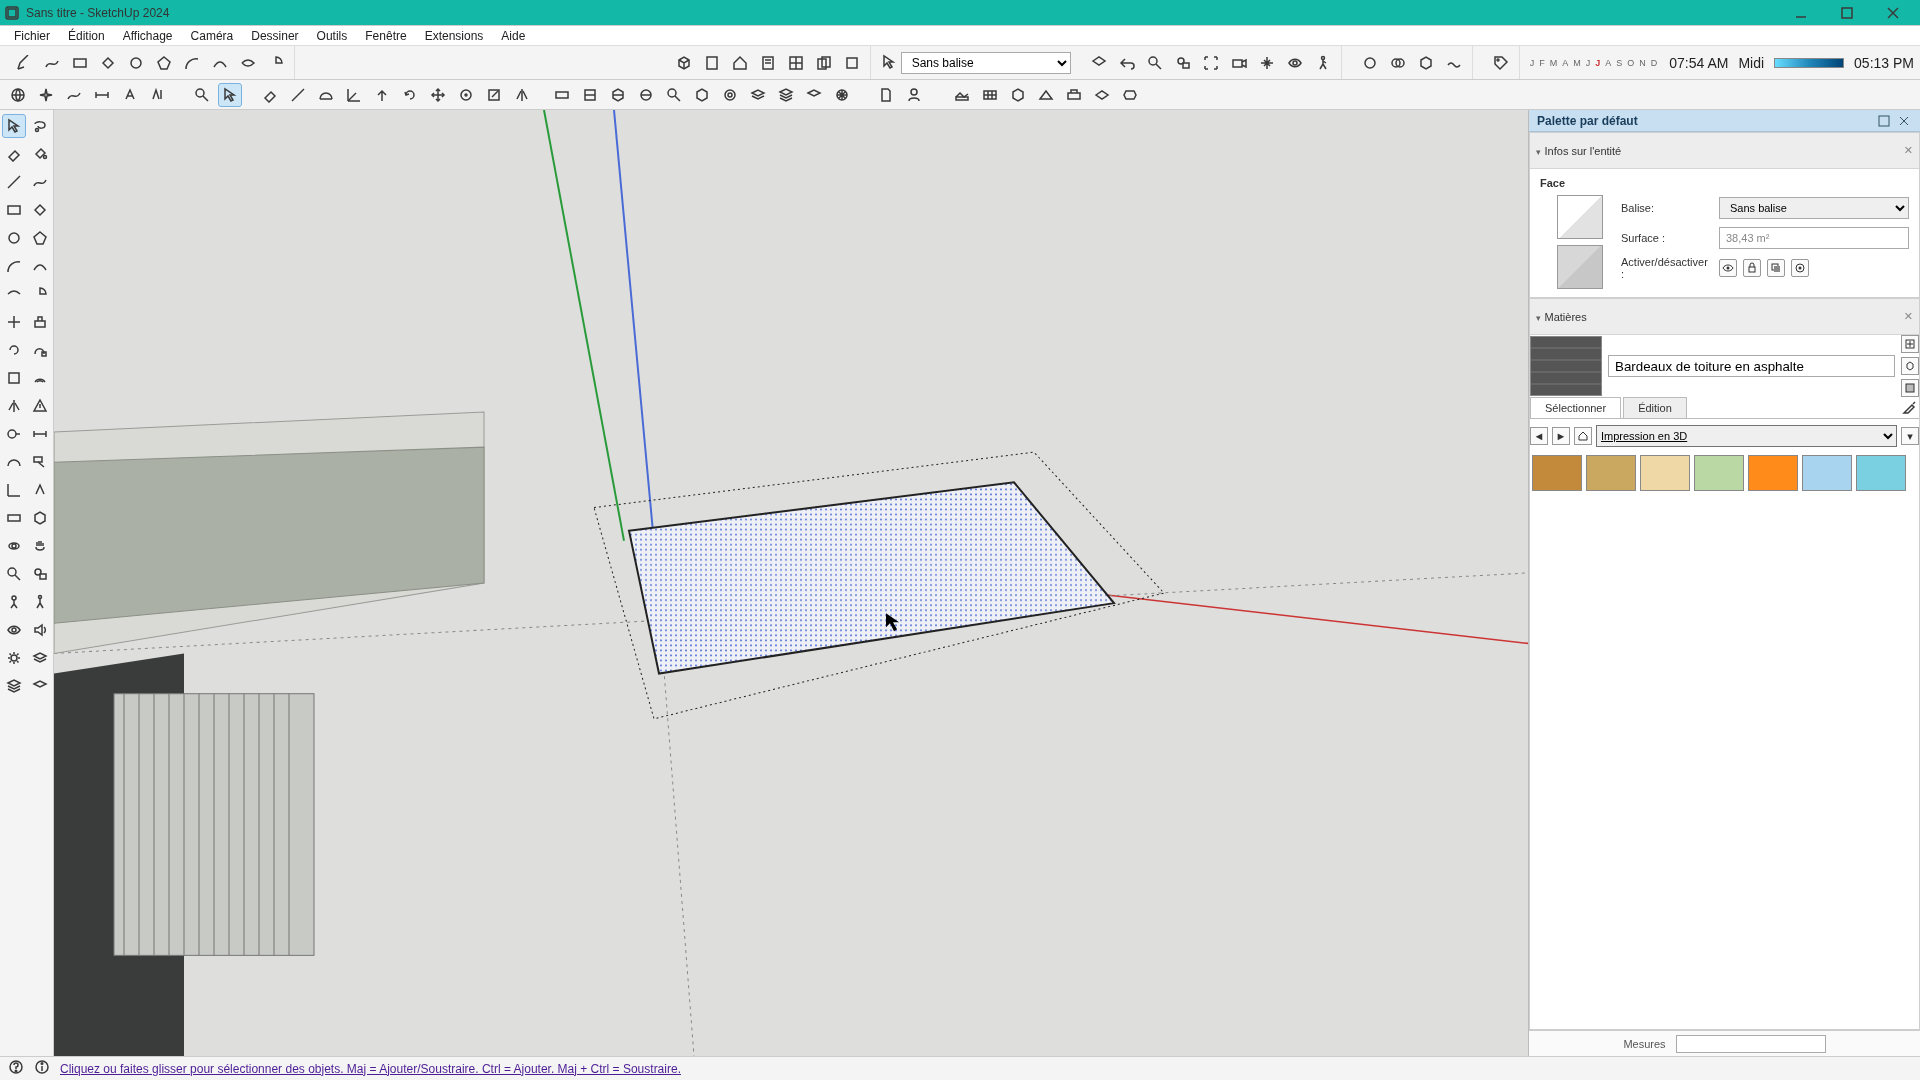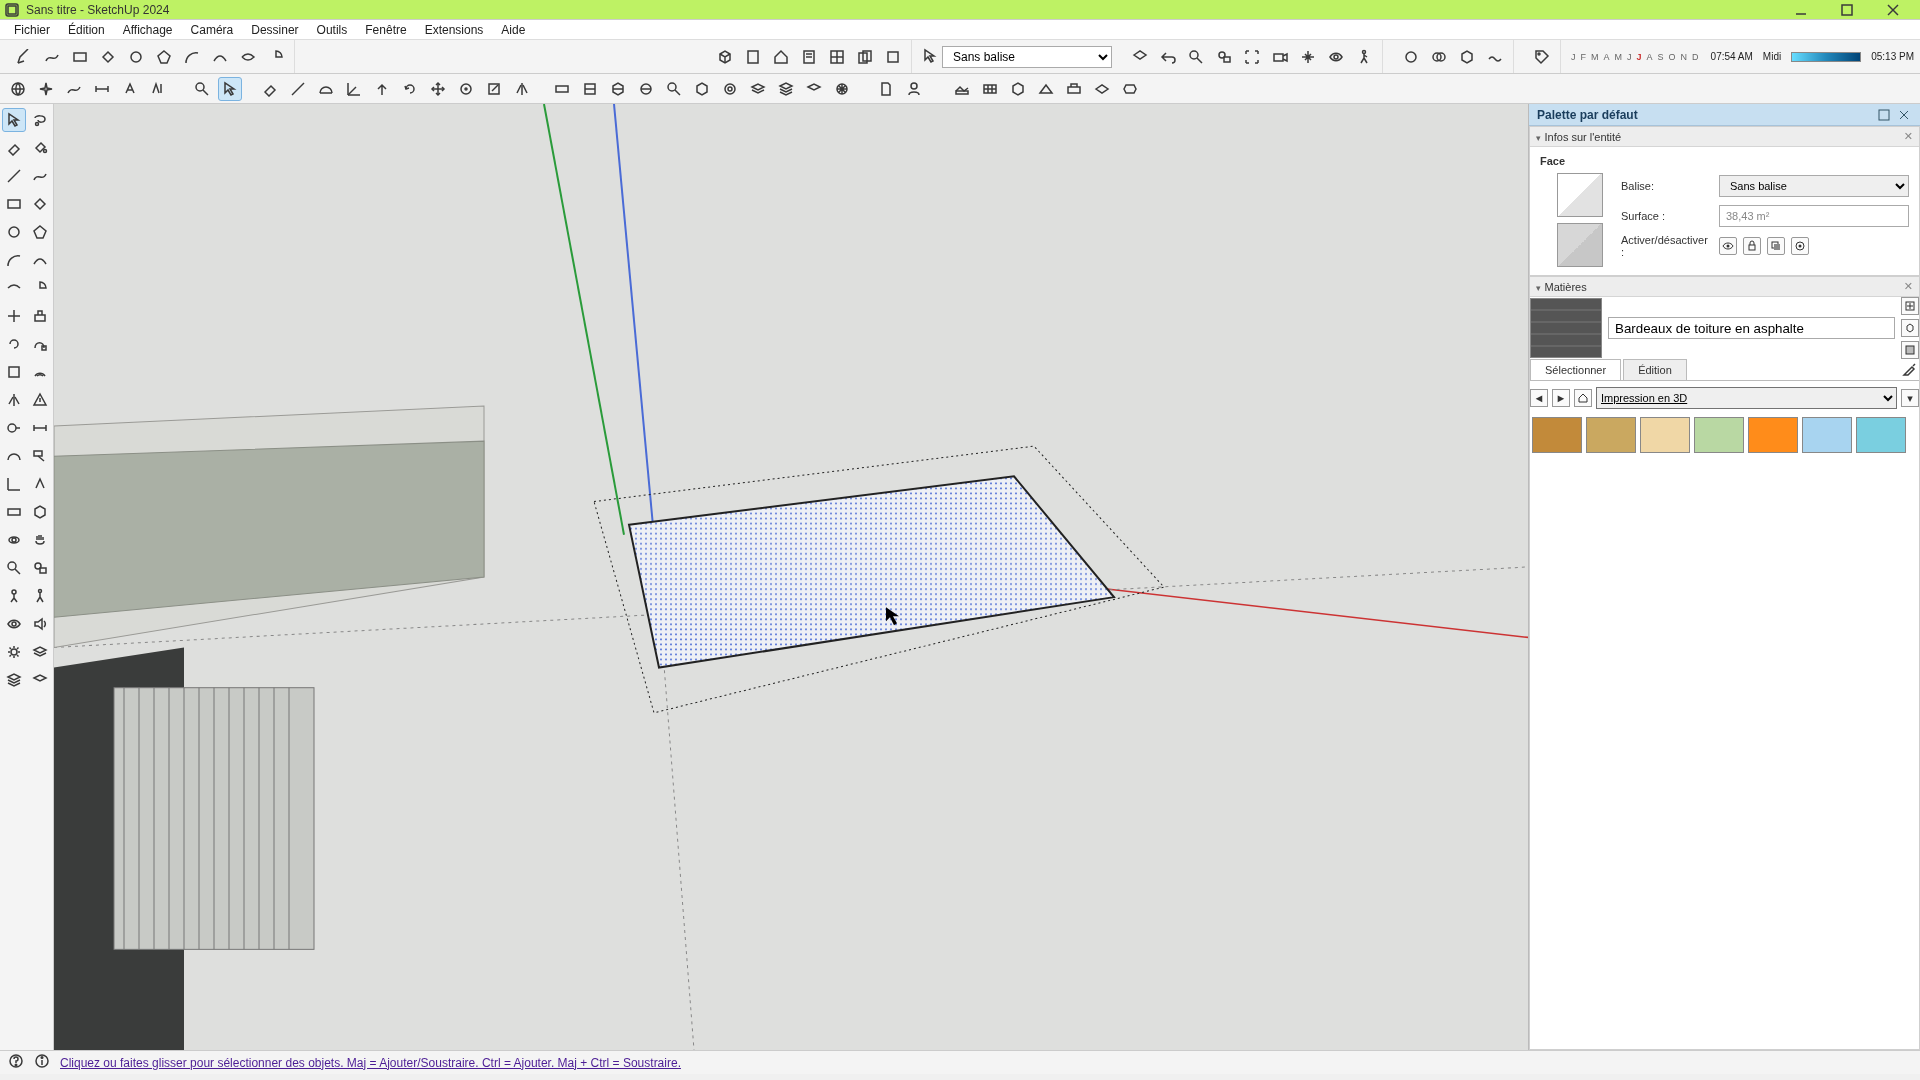--- a/index.html
+++ b/index.html
@@ -1,60 +1,60 @@
 <!DOCTYPE html>
 <html><head>
 <meta charset="utf-8">
 <style>
   * { box-sizing: border-box; margin: 0; padding: 0; }
   body { font-family: "Segoe UI", Tahoma, sans-serif; font-size: 11px; background: #f0f0f0; width: 1920px; height: 1080px; overflow: hidden; color: #333; }
 
   
-  .titlebar { display:flex; align-items:center; height:20px; background:#bef264; border-bottom:1px solid #ccc; padding:0 4px; }
+  .titlebar { display:flex; align-items:center; height:26px; background:#14b8a6; border-bottom:1px solid #ccc; padding:0 4px; }
   .titlebar .app-icon { width:16px; height:16px; margin-right:6px; display:flex; align-items:center; justify-content:center; }
   .titlebar .title { flex:1; font-size:12px; color:#333; }
   .titlebar .winbtns { display:flex; gap:0; }
   .titlebar .winbtn { width:46px; height:26px; display:flex; align-items:center; justify-content:center; font-size:12px; cursor:pointer; }
 
   
   .menubar { display:flex; height:20px; align-items:center; padding:0 6px; background:#fff; border-bottom:1px solid #ddd; gap:2px; }
   .menubar .menuitem { padding:2px 8px; font-size:12px; color:#222; cursor:pointer; }
 
   
   .toprow { display:flex; align-items:center; height:34px; background:#f4f4f4; border-bottom:1px solid #ccc; padding:0 6px; gap:10px; }
   .tool-group { display:flex; align-items:center; gap:4px; padding:0 6px; border-right:1px solid #ddd; height:100%; }
   .tool-group:last-child{border-right:none;}
   .tbtn { width:24px; height:24px; display:flex; align-items:center; justify-content:center; border:1px solid transparent; border-radius:3px; cursor:pointer; }
   .tbtn.active { background:#cde6f7; border-color:#7bb3e0; }
   .tagsel { display:flex; align-items:center; gap:4px; }
   .tagsel select { width:170px; height:22px; border:1px solid #aaa; font-size:12px; padding-left:6px; background:#fff; }
   .timeblock { display:flex; align-items:center; gap:10px; }
   .timeblock .months { display:flex; gap:3px; font-size:9px; letter-spacing:2px; }
   .timeblock .months span{ color:#666; }
-  .timeblock .tlabel { font-size:10px; color:#222; }
+  .timeblock .tlabel { font-size:14px; color:#222; }
   .timeblock .gradient { width:70px; height:10px; background:linear-gradient(90deg,#6df,#28b,#047); border:1px solid #888; }
 
   
   .secondrow { display:flex; align-items:center; height:30px; background:#f4f4f4; border-bottom:1px solid #ccc; padding:0 6px; gap:4px; }
   .secondrow .tbtn { width:24px; height:24px; }
 
   
   .main { display:flex; height: calc(100% - 26px - 20px - 34px - 30px - 24px); }
   .lefttools { width:54px; background:#f4f4f4; border-right:1px solid #ccc; padding:4px 2px; display:grid; grid-template-columns:1fr 1fr; grid-auto-rows:26px; gap:2px; }
   .lefttools .tbtn { width:24px; height:24px; }
   .viewport { flex:1; position:relative; background:#dedfdd; overflow:hidden; }
 
   
   .rightpanel { width:392px; background:#f3f3f3; border-left:1px solid #bbb; display:flex; flex-direction:column; }
   .tray-header { background:#c7dff1; height:22px; display:flex; align-items:center; padding:0 8px; font-size:12px; color:#1a3d5c; font-weight:600; border-bottom:1px solid #a7c3da; justify-content:space-between; }
   .tray-header .tray-icons { display:flex; gap:6px; }
   .tray-header .ti { width:14px; height:12px; cursor:pointer; }
 
   .section { border:1px solid #cfcfcf; margin:0; background:#fff; }
-  .section-header { display:flex; align-items:center; height:20px; padding:0 6px; background:#ededed; border-bottom:1px solid #d5d5d5; font-size:11px; color:#333; gap:6px; cursor:pointer; justify-content:space-between; }
+  .section-header { display:flex; align-items:center; height:36px; padding:0 6px; background:#ededed; border-bottom:1px solid #d5d5d5; font-size:11px; color:#333; gap:6px; cursor:pointer; justify-content:space-between; }
   .section-header .hxicons { display:flex; gap:6px; }
   .section-header .chev { font-size:9px; color:#666; margin-right:4px; }
   .section-body { padding:8px 10px; font-size:11px; }
 
   .entity-body { display:flex; gap:18px;padding-left:17px; }
   .facecol { display:flex; flex-direction:column; gap:6px; }
   .facebox { width:46px; height:44px; border:1px solid #999; background:linear-gradient(135deg,#fff 0 50%,#e2e2e2 50% 100%); }
   .entity-form { flex:1; display:grid; grid-template-columns: 90px 1fr; grid-auto-rows:26px; gap:4px 8px; align-items:center; }
   .entity-form label { font-size:11px; color:#333; }
   .entity-form select, .entity-form input[type=text] { width:100%; height:22px; border:1px solid #aaa; font-size:11px; padding:0 6px; }
@@ -989,20 +989,24 @@
           <div class="sw" style="background:#f0d7a6"></div>
           <div class="sw" style="background:#b9d8a3"></div>
           <div class="sw" style="background:#ff8c1a"></div>
           <div class="sw" style="background:#a8d4f0"></div>
           <div class="sw" style="background:#7acfe0"></div>
         </div>
         <div style="flex:1"></div>
       </div>
     </div>
 
+    <div class="measuresbar">
+      <span class="mlbl">Mesures</span>
+      <input type="text" value="" style="">
+    </div>
   </div>
 </div>
 
 <div class="statusbar">
   <span><svg class="ic" viewBox="0 0 16 16">
         <circle cx="8" cy="8" r="6"></circle>
         <path d="M6 6 A2 2 0 1 1 8 8 L8 10"></path>
         <circle cx="8" cy="12" r="0.8" fill="#333" stroke="none"></circle>
       </svg></span>
   <span><svg class="ic" viewBox="0 0 16 16">

